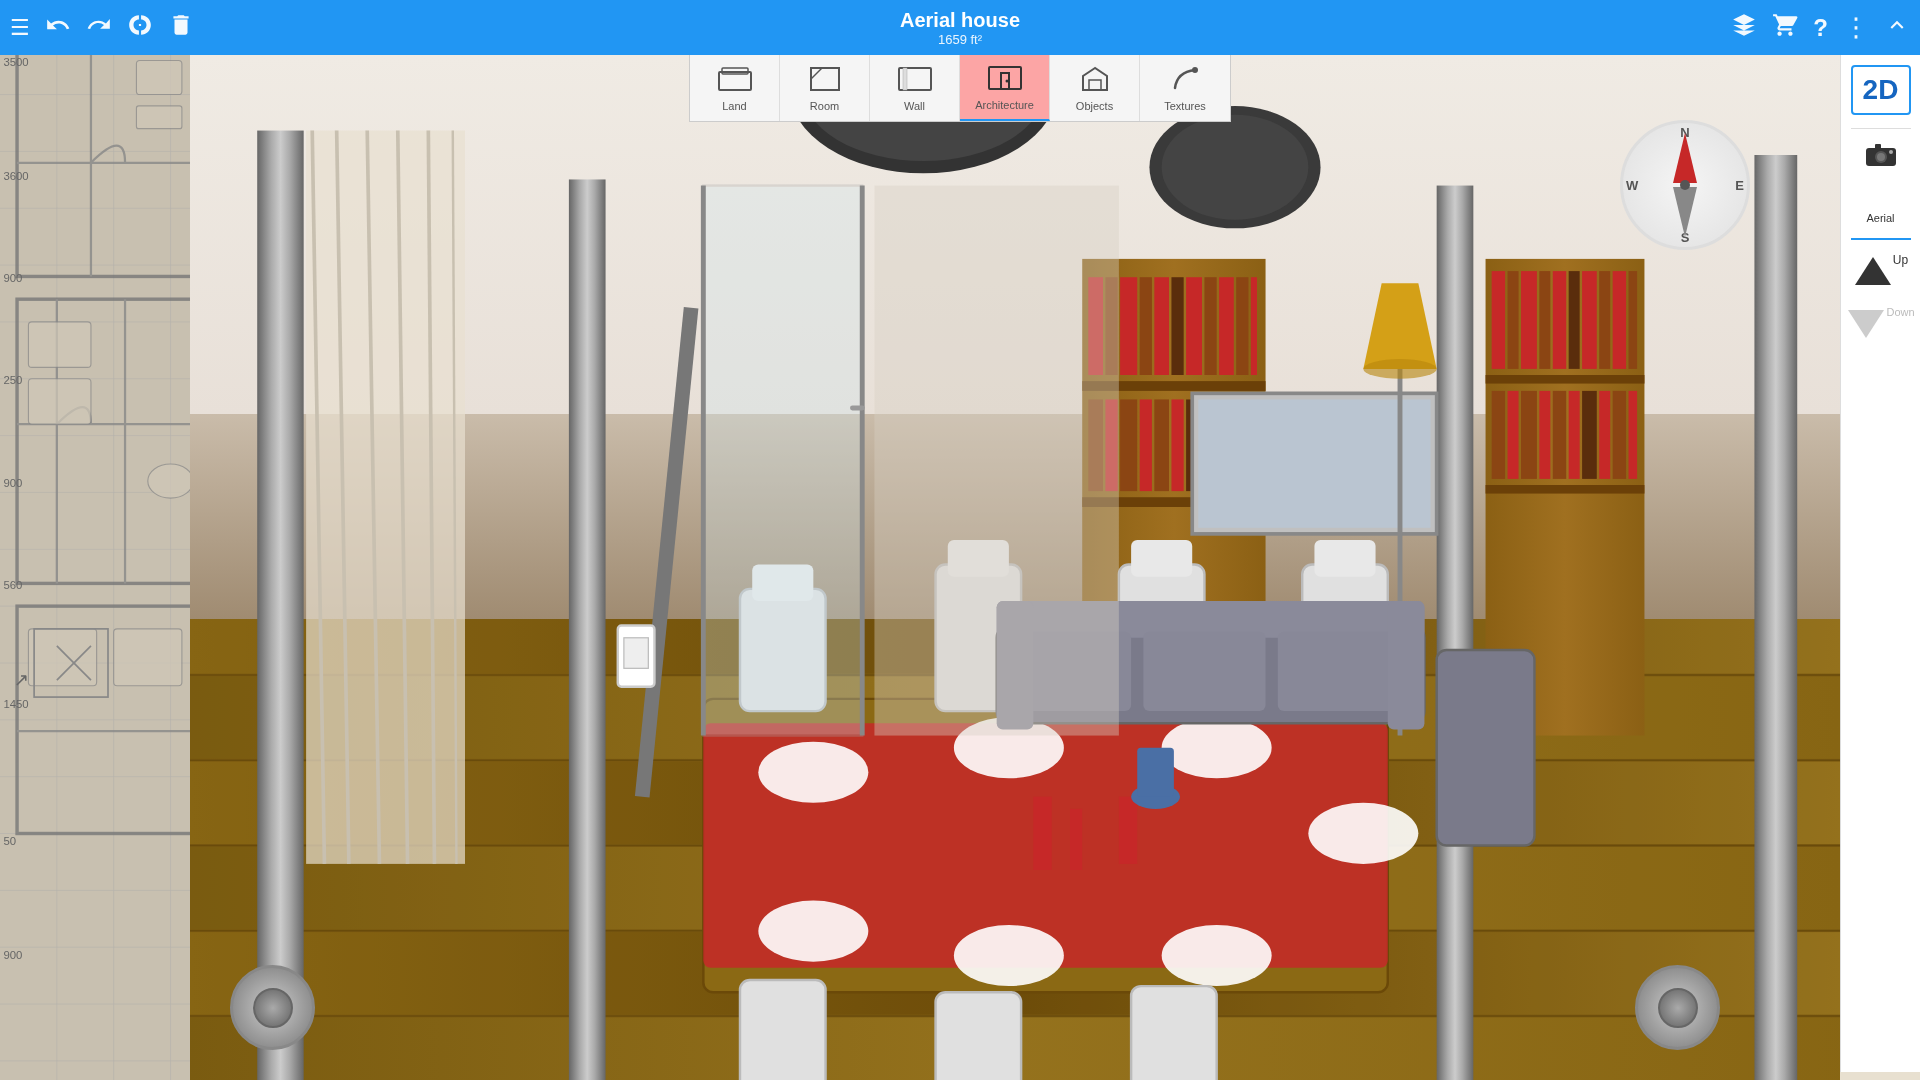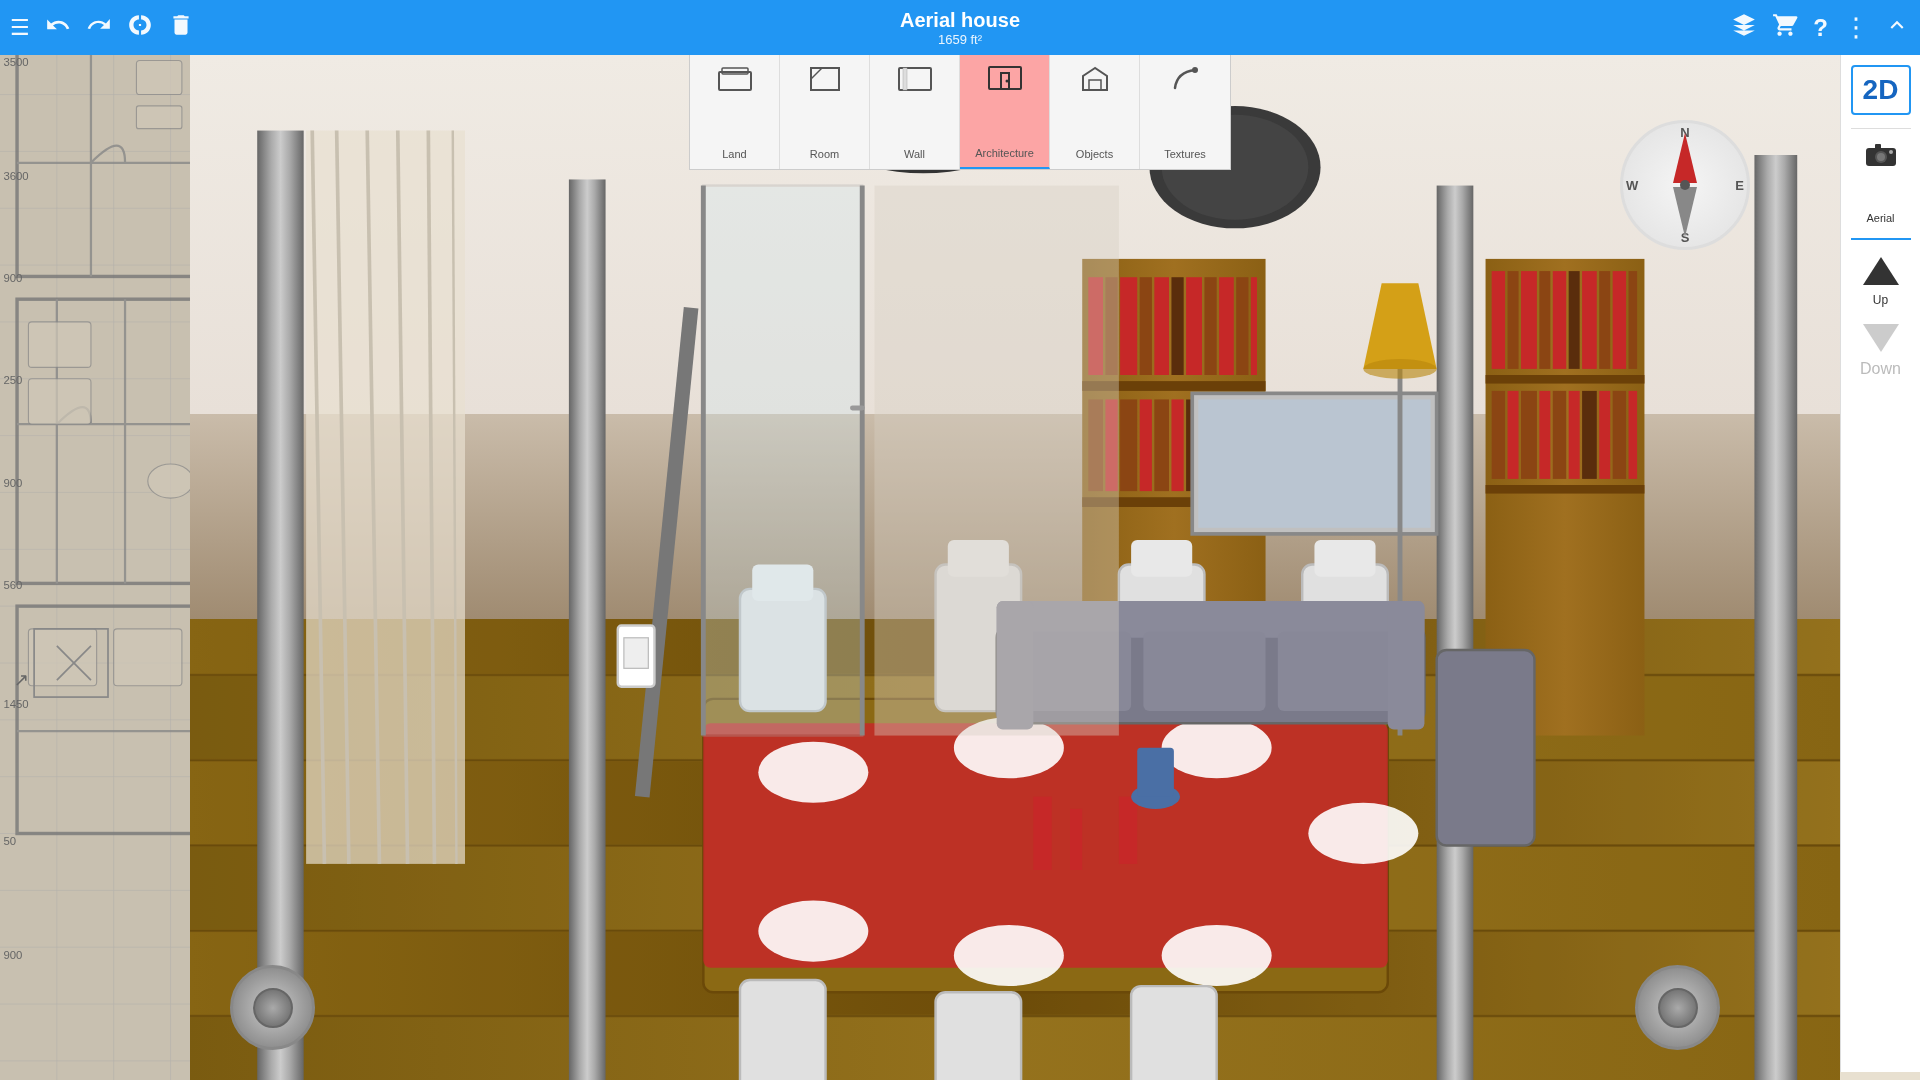--- a/index.html
+++ b/index.html
@@ -82,21 +82,20 @@
     .toolbar-item {
       display: flex;
       flex-direction: column;
       align-items: center;
       justify-content: center;
       padding: 8px 18px;
       cursor: pointer;
       width: 90px;
       border-right: 1px solid #ddd;
       background: #f5f5f5;
-      gap: 48px;
     }
 
     .toolbar-item:last-child {
       border-right: none;
     }
 
     .toolbar-item.active {
       background: #fca5a5;
       border-bottom: 2px solid #2196F3;
     }
@@ -226,22 +225,21 @@
       color: #333;
     }
 
     .btn-aerial .label {
       font-size: 11px;
       color: #333;
     }
 
     .btn-up, .btn-down {
       display: flex;
-      flex-direction: column;
-      align-items: center;
+      flex-direction: row;
       cursor: pointer;
       color: #333;
       font-size: 13px;
       padding: 4px;
     }
 
     .btn-up .arrow, .btn-down .arrow {
       font-size: 30px;
       color: #333;
       line-height: 1;
@@ -820,15 +818,15 @@
     </span>
     <span style="font-size:12px; color:#333;">Up</span>
   </div>
 
   <div class="btn-down">
     <span class="arrow">
       <svg width="40" height="35" viewBox="0 0 40 35">
         <polygon points="20,32 38,4 2,4" fill="#ccc"></polygon>
       </svg>
     </span>
-    <span style="font-size:16px; color:#bbb;">Down</span>
+    <span style="font-size:11px; color:#bbb;">Down</span>
   </div>
 </div>
 
 </body></html>

